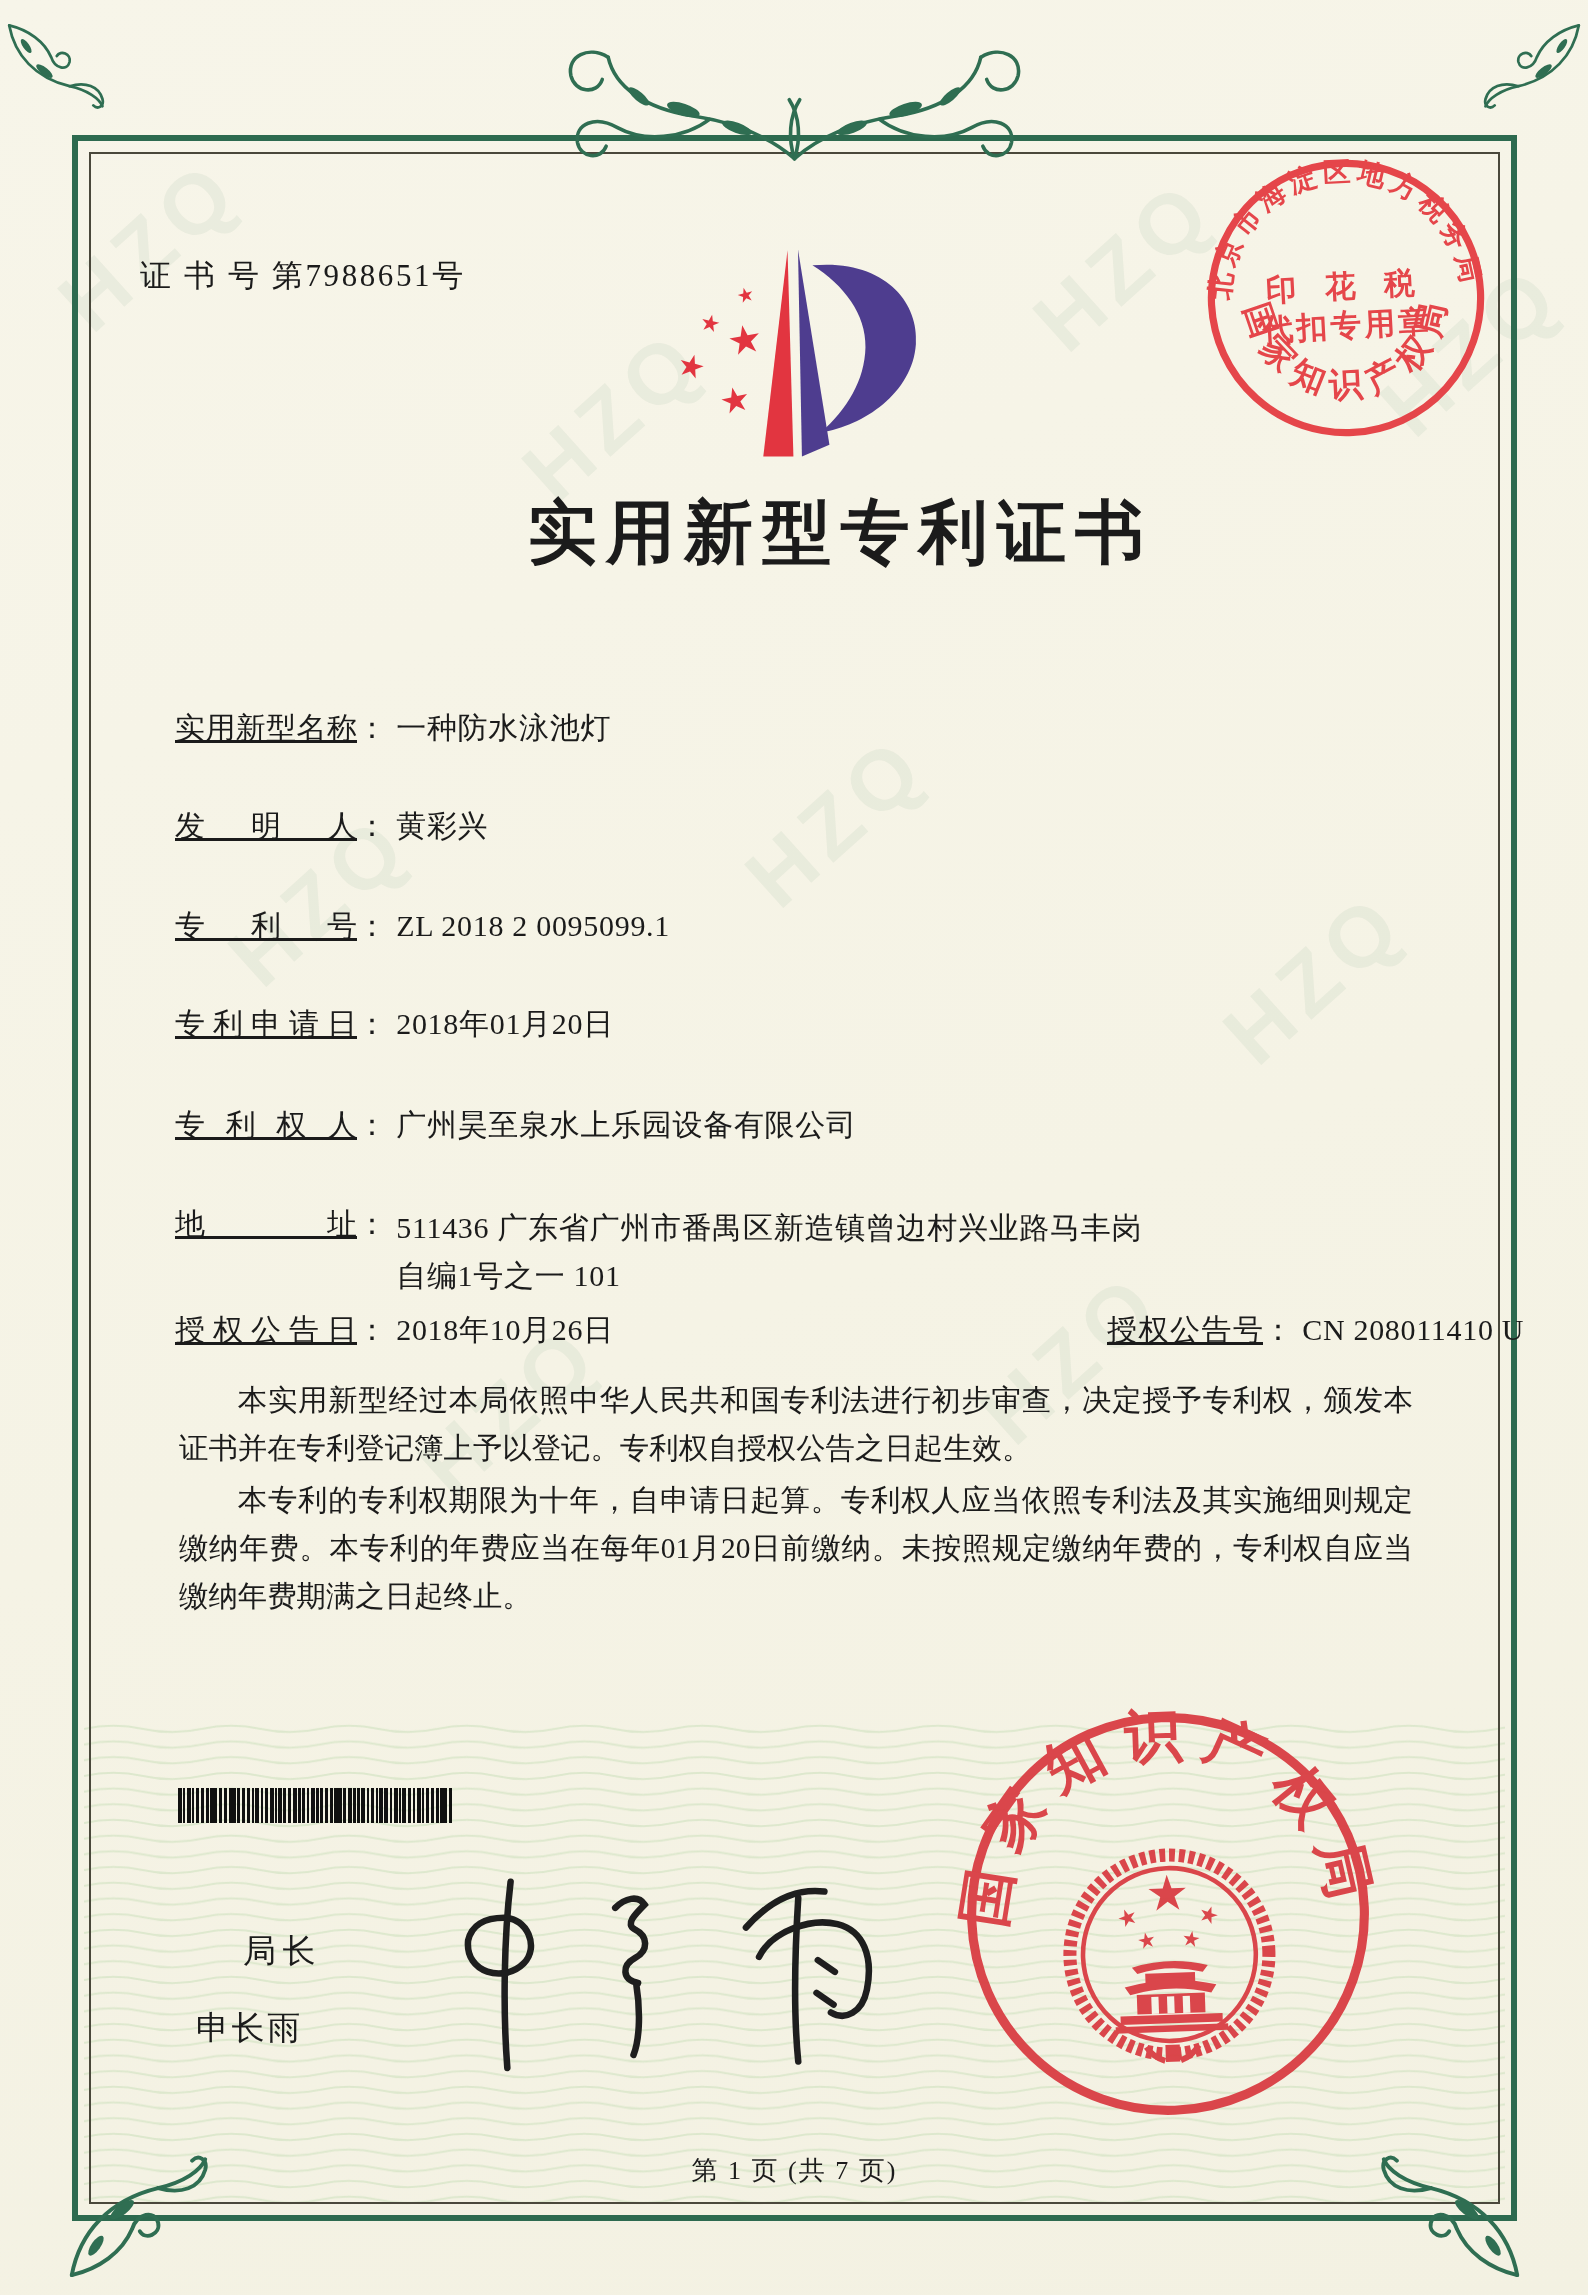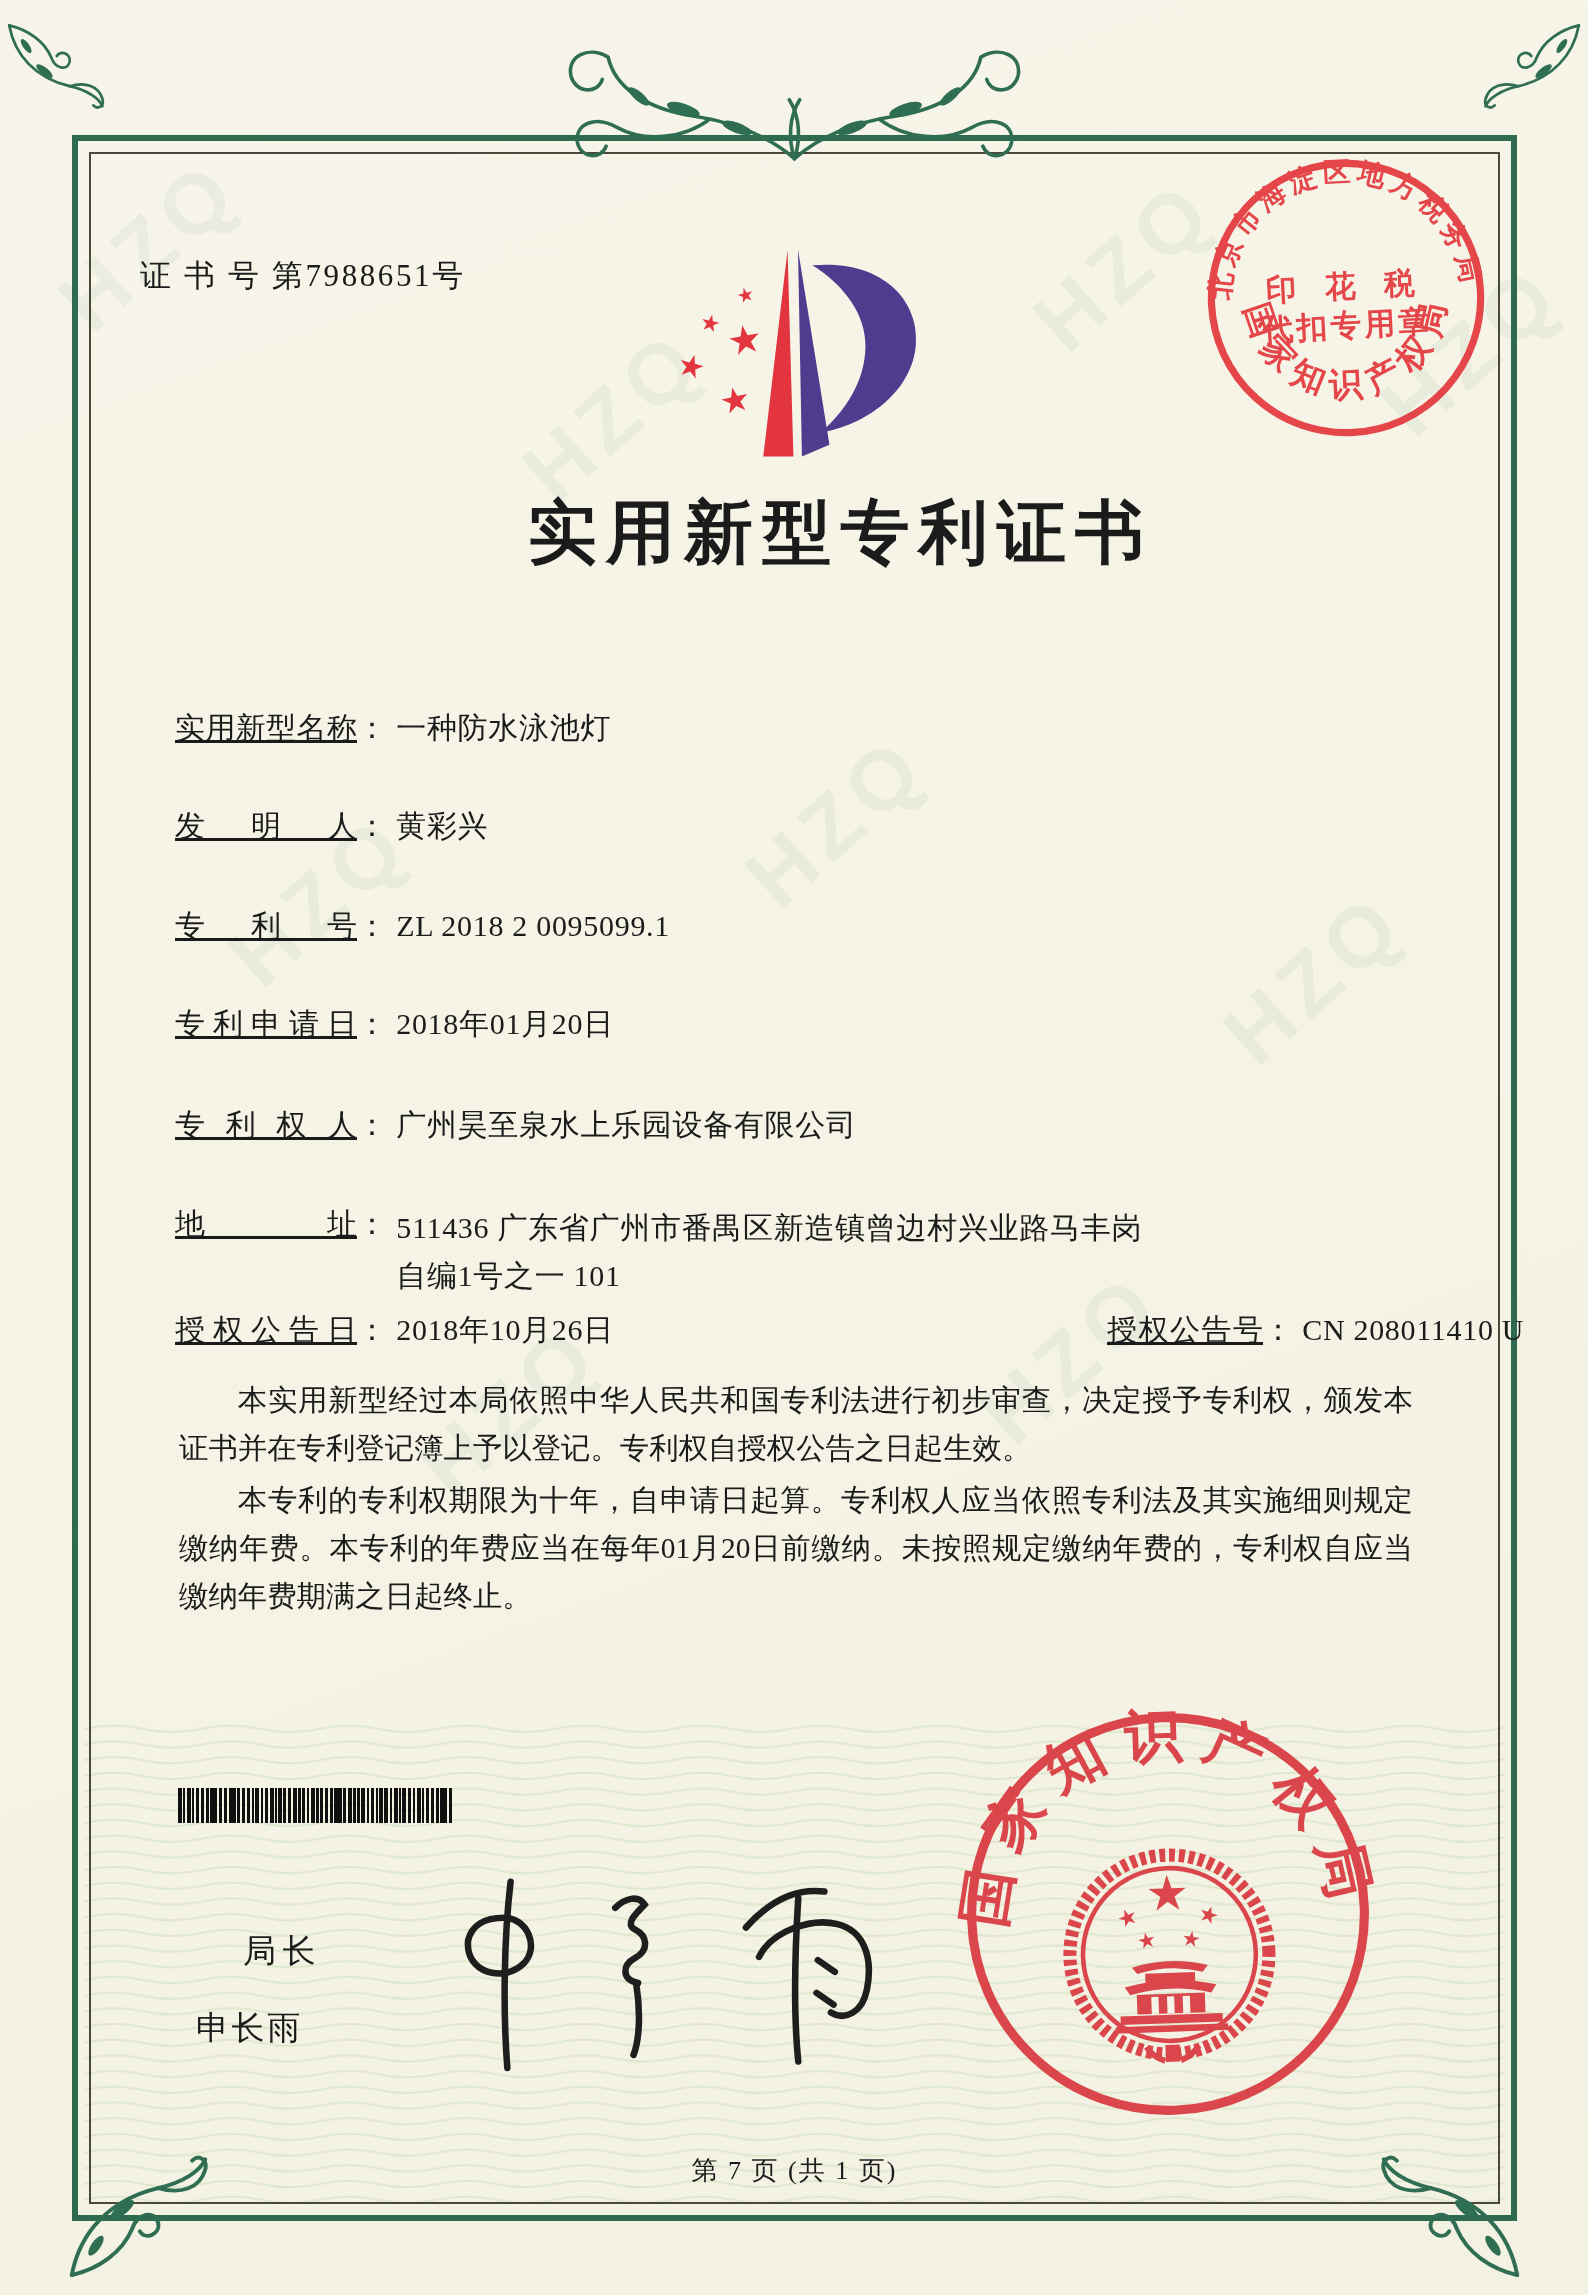--- a/index.html
+++ b/index.html
@@ -215,16 +215,16 @@
       <rect x="-30" y="64" width="11" height="26" fill="#f6f4e8"></rect>
       <rect x="-6" y="64" width="11" height="26" fill="#f6f4e8"></rect>
       <rect x="18" y="64" width="11" height="26" fill="#f6f4e8"></rect>
       <rect x="-78" y="92" width="156" height="13"></rect>
       <rect x="-86" y="108" width="172" height="10"></rect>
       <rect x="-11" y="138" width="22" height="26"></rect>
       <path d="M-40,140 q10,16 28,22 M40,140 q-10,16 -28,22" stroke="#d93a40" stroke-width="9" fill="none"></path>
     </g>
   </svg>
 
-  <div class="footer">第 7 页 (共 1 页)</div>
+  <div class="footer">第 1 页 (共 7 页)</div>
 
 </div>
 
 
 </body></html>

